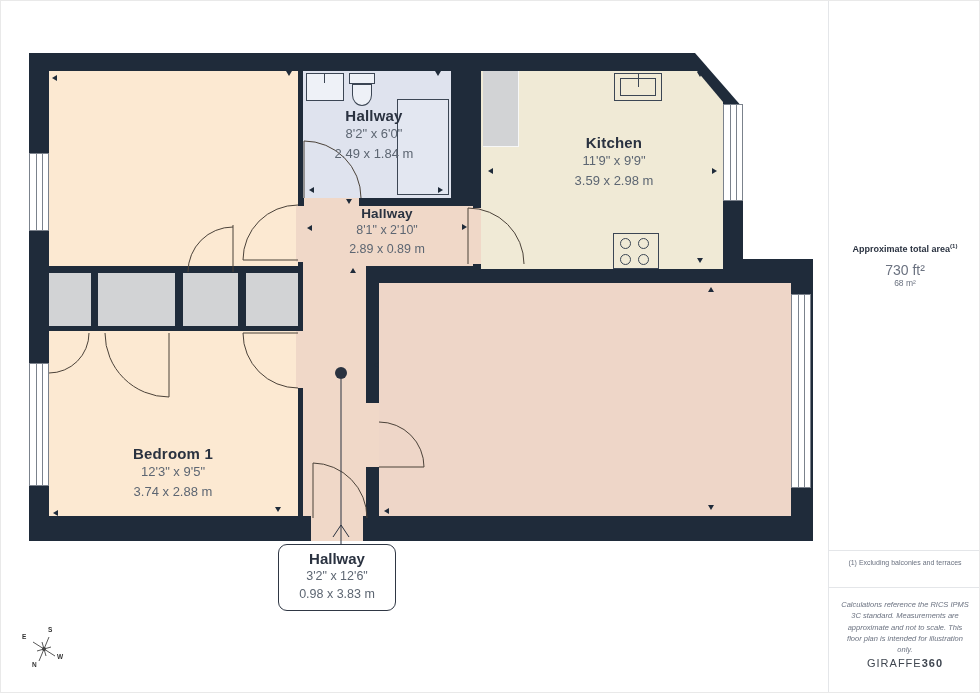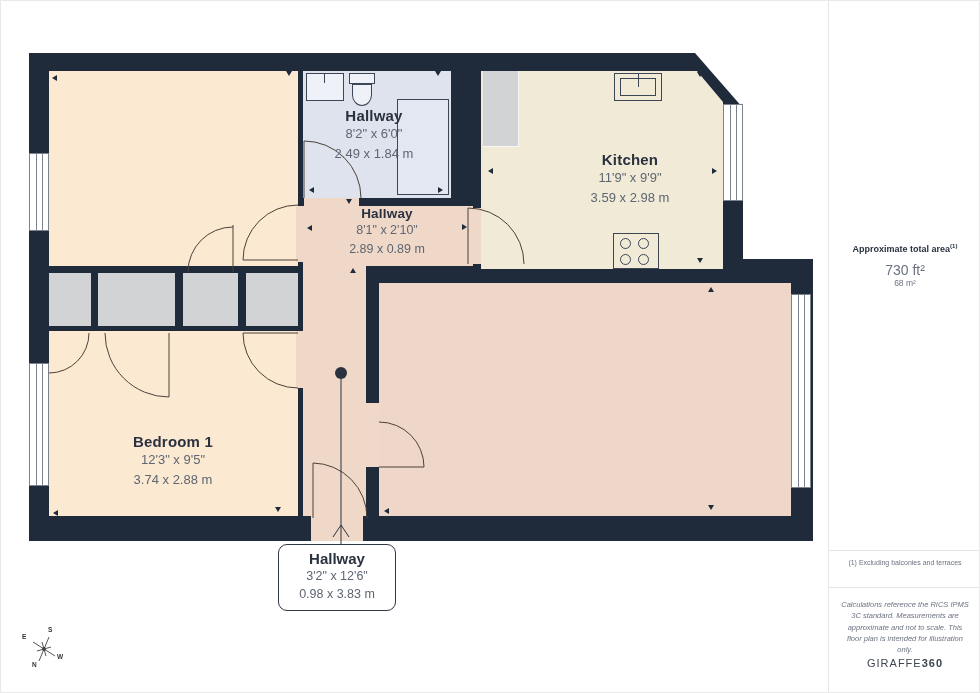--- a/index.html
+++ b/index.html
@@ -150,31 +150,31 @@
         <line x1="43" y1="648" x2="41" y2="641"></line>
       <circle cx="43" cy="648" r="2" fill="#444" stroke="none"></circle>
     </g>
   </svg>
 
   <div class="room-label" style="left:373px;top:106px;">
     <span class="nm">Hallway</span>
     <span class="dim">8'2" x 6'0"</span>
     <span class="dim">2.49 x 1.84 m</span>
   </div>
-  <div class="room-label" style="left:613px;top:150px;margin-left:16px;">
+  <div class="room-label" style="left:613px;top:133px;">
     <span class="nm">Kitchen</span>
     <span class="dim">11'9" x 9'9"</span>
     <span class="dim">3.59 x 2.98 m</span>
   </div>
   <div class="room-label sm" style="left:386px;top:205px;">
     <span class="nm">Hallway</span>
     <span class="dim">8'1" x 2'10"</span>
     <span class="dim">2.89 x 0.89 m</span>
   </div>
-  <div class="room-label" style="left:172px;top:432px;">
+  <div class="room-label" style="left:172px;top:444px;">
     <span class="nm">Bedroom 1</span>
     <span class="dim">12'3" x 9'5"</span>
     <span class="dim">3.74 x 2.88 m</span>
   </div>
 
   <div id="callout">
     <span class="nm">Hallway</span>
     <span class="dim">3'2" x 12'6"</span>
     <span class="dim">0.98 x 3.83 m</span>
   </div>

